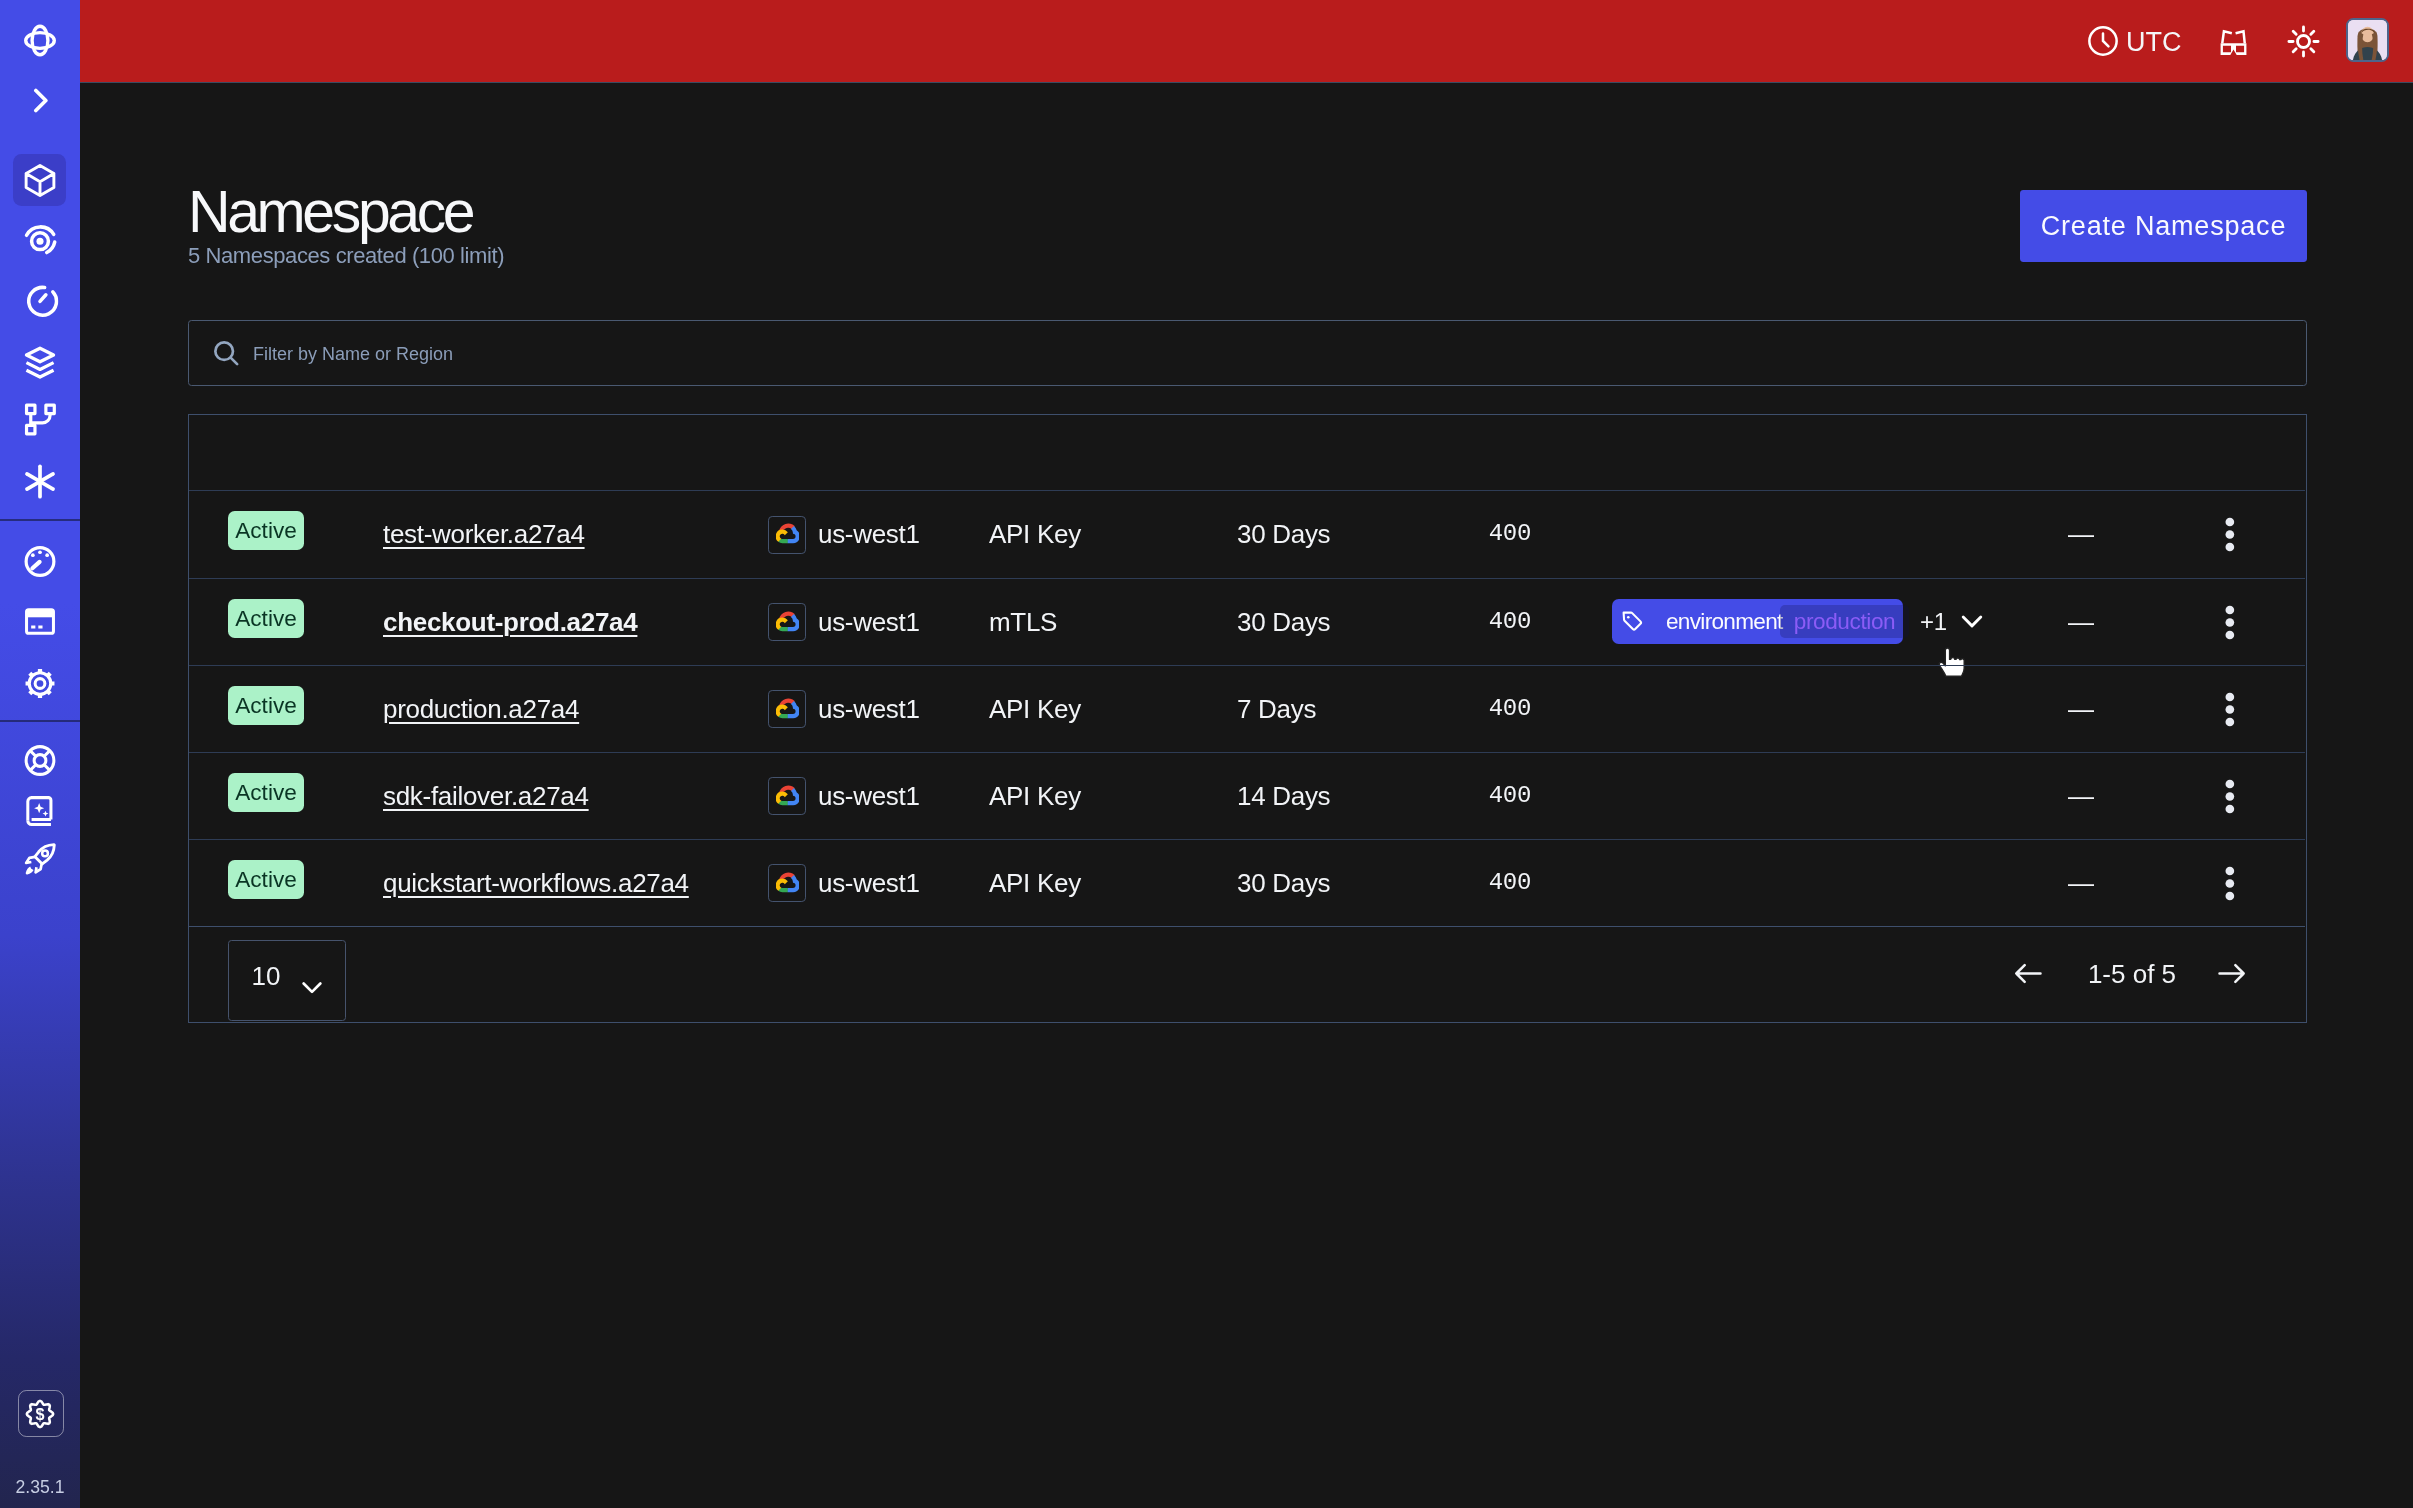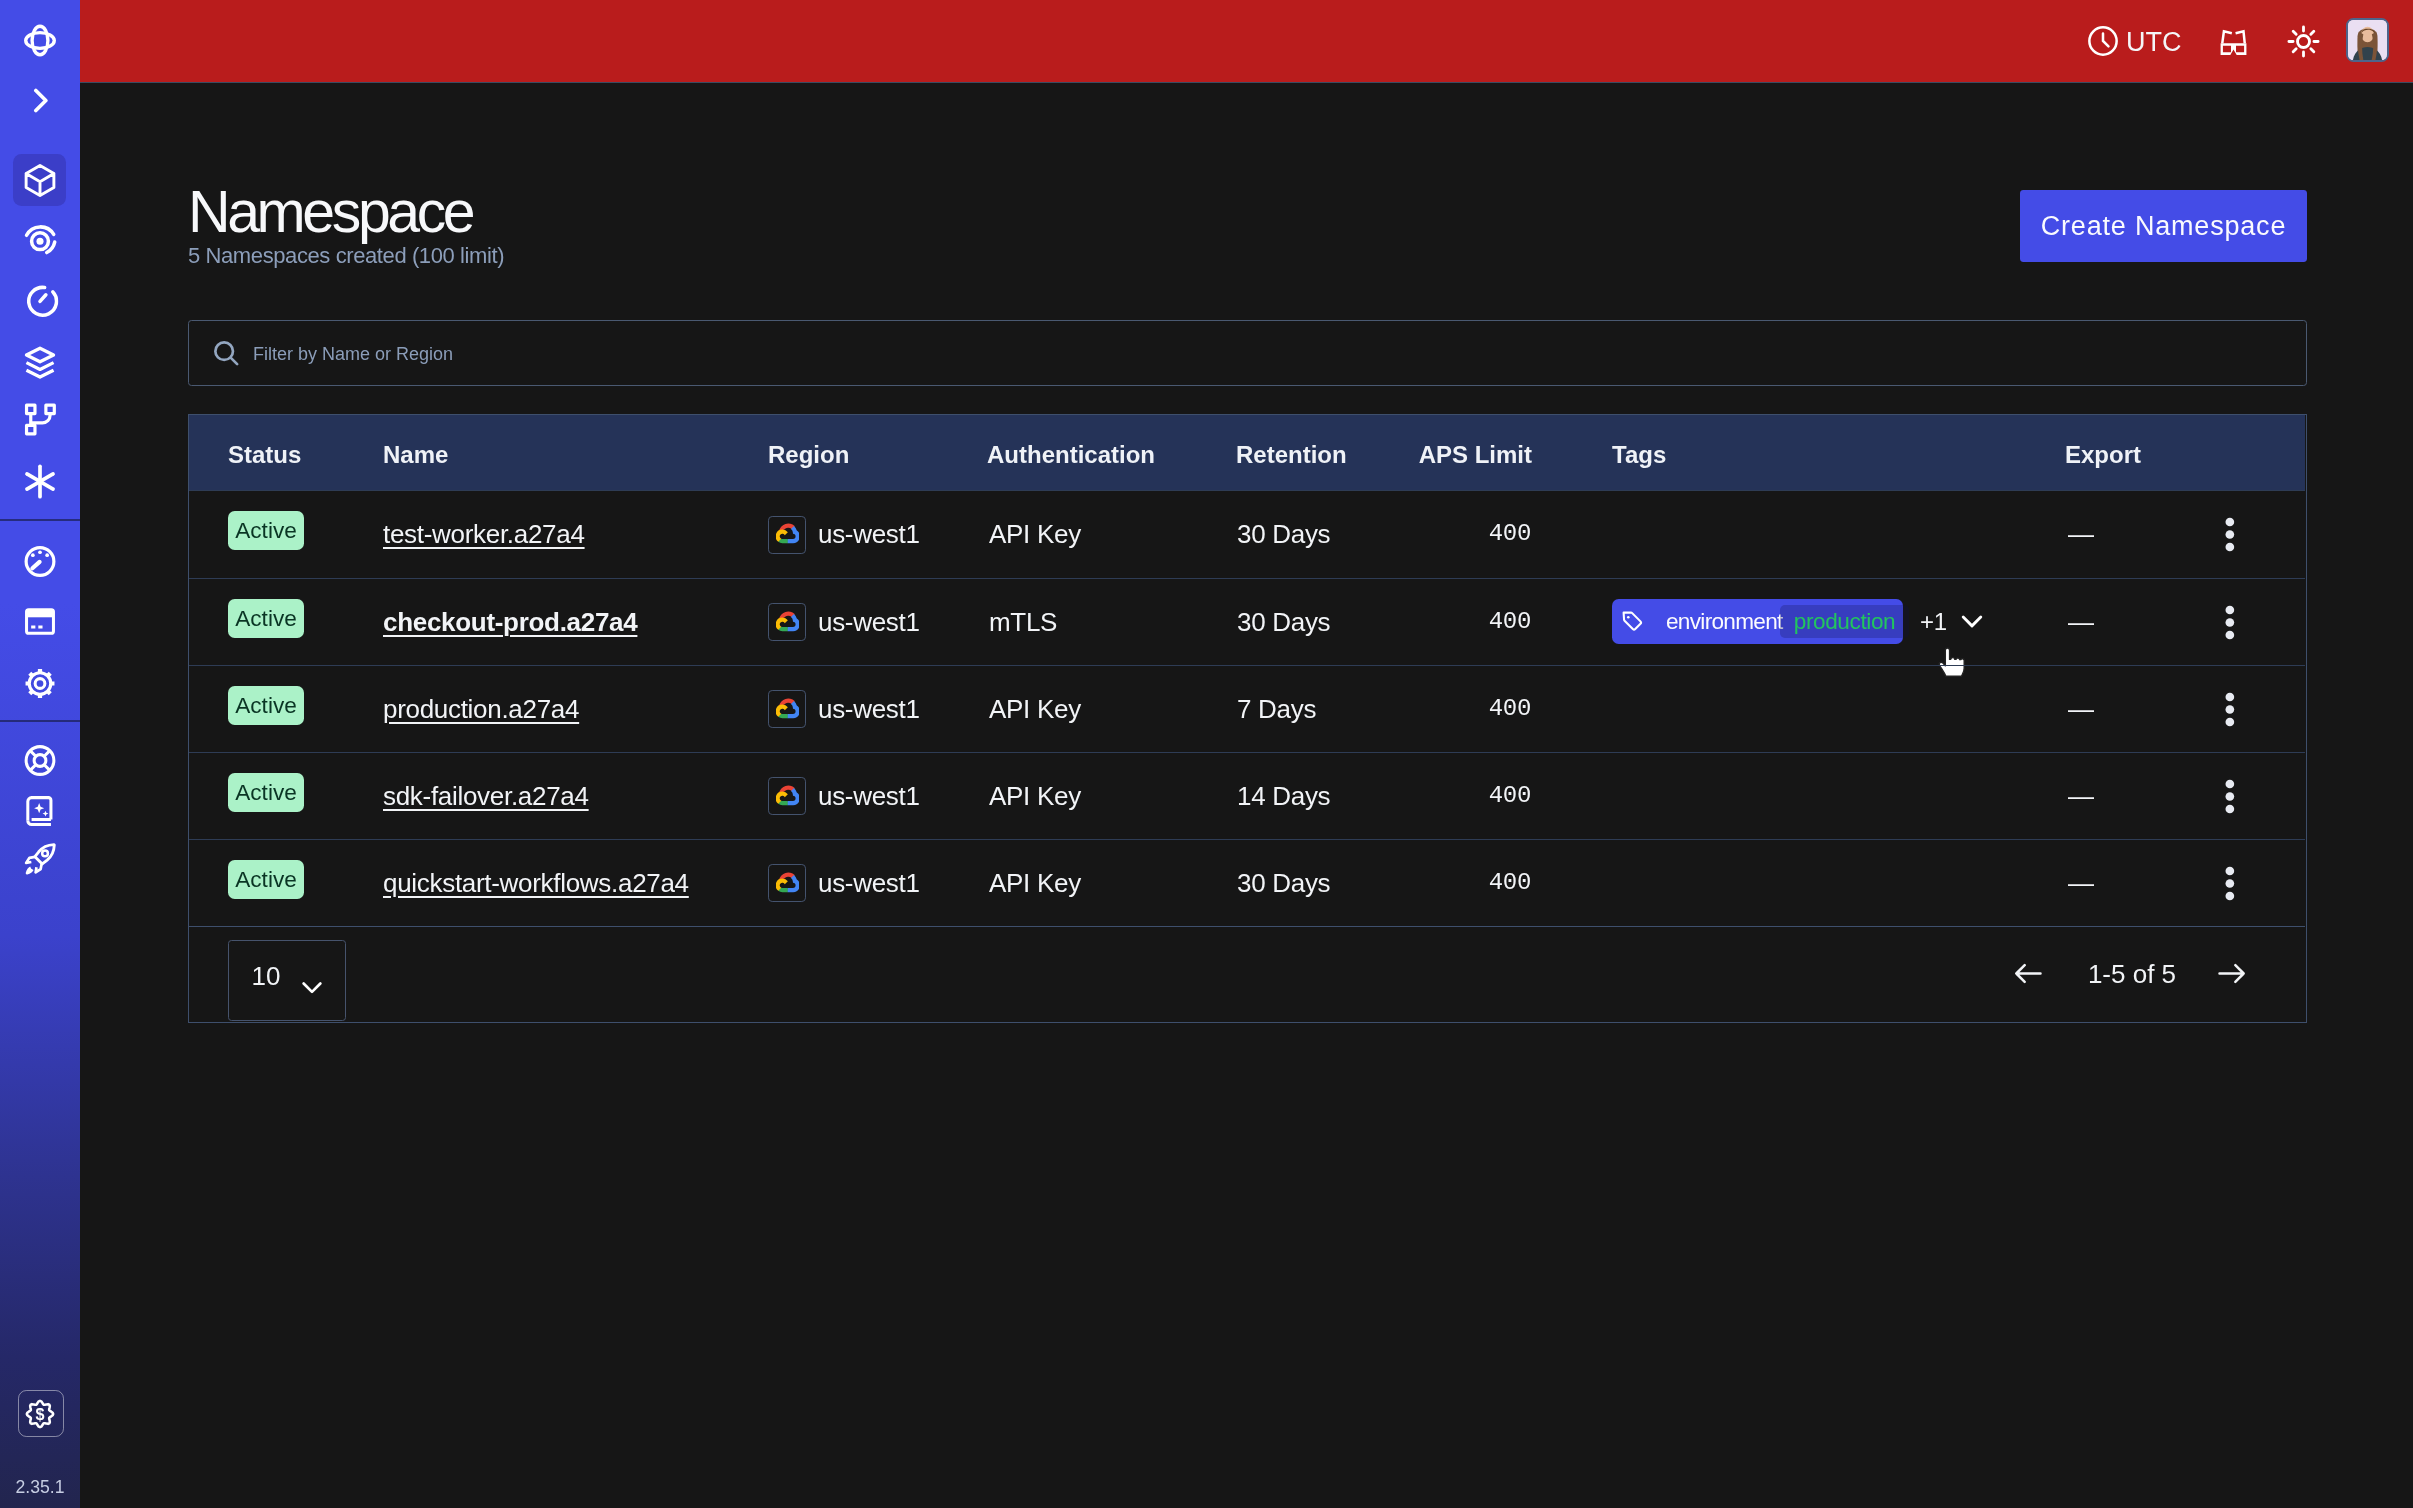--- a/index.html
+++ b/index.html
@@ -164,30 +164,20 @@
 <div class="abs" style="left:188px;top:320px;width:2119px;height:66px;border:1.7px solid #4A5971;border-radius:3.4px;">
   <svg class="abs" style="left:22.6px;top:18.4px" width="28.5" height="28.5" viewBox="0 0 34 34" fill="none" stroke="#93A6C0" stroke-width="3.2" stroke-linecap="round">
     <circle cx="14.5" cy="14.5" r="10.5"></circle>
     <path d="M22.5 22.5 L30 30"></path>
   </svg>
   <div class="abs" style="left:64px;top:19px;color:#8B9DB9;font-size:18px;line-height:28.5px;">Filter by Name or Region</div>
 </div>
 
 <div class="abs" style="left:188px;top:414px;width:2119px;height:609px;border:1.7px solid #3E4F6C;">
 
-  <div class="abs" style="left:0;top:0;width:2116px;height:75px;background:#253358;color:#EFF2F7;font-size:24px;font-weight:700;">
-    <div class="abs" style="left:39px;top:26px;">Status</div>
-    <div class="abs" style="left:194px;top:26px;">Name</div>
-    <div class="abs" style="left:579px;top:26px;">Region</div>
-    <div class="abs" style="left:798px;top:26px;">Authentication</div>
-    <div class="abs" style="left:1047px;top:26px;">Retention</div>
-    <div class="abs" style="left:1190px;top:26px;width:153px;text-align:right;white-space:nowrap;">APS Limit</div>
-    <div class="abs" style="left:1423px;top:26px;">Tags</div>
-    <div class="abs" style="left:1876px;top:26px;">Export</div>
-  </div>
 
   <div class="abs" style="left:0;top:75px;width:2116px;height:87px;border-top:1.7px solid #2E3C55;"></div>
   <div class="abs" style="left:39px;top:96px;width:76px;height:39px;background:#ABF2C8;border-radius:6.7px;color:#0A3524;font-size:22.6px;display:flex;align-items:center;justify-content:center;">Active</div>
   <div class="cell" style="left:194px;top:106px;text-decoration:underline;text-underline-offset:4.2px;text-decoration-thickness:2.1px;">test-worker.a27a4</div>
   <div class="abs" style="left:579px;top:101px;width:38px;height:38px;border:1.7px solid #44536E;border-radius:4.2px;"></div>
   <svg class="abs" style="left:587px;top:106px" width="22.6" height="22.6" viewBox="0 0 24 24">
       <path fill="#EA4335" d="M16.64 8.44h.79l2.24-2.24.11-.95A10.18 10.18 0 0 0 3.23 10.2a1.22 1.22 0 0 1 .79-.05l4.48-.74s.23-.38.35-.36a5.65 5.65 0 0 1 7.73-.59z"></path>
       <path fill="#4285F4" d="M22.1 10.2a10.09 10.09 0 0 0-3.04-4.9l-3.14 3.14a5.65 5.65 0 0 1 2.07 4.48v.56a2.8 2.8 0 0 1 0 5.6h-5.6l-.56.57v3.36l.56.56h5.6a7.28 7.28 0 0 0 4.11-13.37z"></path>
       <path fill="#34A853" d="M6.79 23.57h5.6v-4.48h-5.6a2.78 2.78 0 0 1-1.16-.25l-.79.24-2.26 2.24-.2.79a7.24 7.24 0 0 0 4.41 1.46z"></path>
       <path fill="#FBBC05" d="M6.79 9a7.28 7.28 0 0 0-4.4 13.06l3.25-3.25a2.8 2.8 0 1 1 3.7-3.7l3.25-3.25A7.27 7.27 0 0 0 6.79 9z"></path>
@@ -223,21 +213,21 @@
       <circle cx="7" cy="22" r="5.2"></circle>
       <circle cx="7" cy="37" r="5.2"></circle>
     </svg>
 
   <div class="abs" style="left:1423px;top:184px;width:291px;height:45px;background:#444CE7;border-radius:6.7px;"></div>
   <svg class="abs" style="left:1432px;top:195px" width="22.6" height="22.6" viewBox="0 0 26 26" fill="none" stroke="#fff" stroke-width="2.4" stroke-linejoin="round">
       <path d="M3 3 h8.5 a2 2 0 0 1 1.4 .6 l9.5 9.5 a2 2 0 0 1 0 2.8 l-6 6 a2 2 0 0 1 -2.8 0 L4.1 12.4 a2 2 0 0 1 -.6-1.4 z"></path>
       <circle cx="8.4" cy="8.4" r="1.5" fill="#fff" stroke="none"></circle>
     </svg>
   <div class="abs" style="left:1477px;top:194px;color:#FBFBFE;font-size:22.6px;line-height:25px;letter-spacing:-0.7px;">environment</div>
-  <div class="abs" style="left:1591px;top:190px;width:129px;height:33px;background:rgba(15,15,70,0.25);border-radius:5px;color:#22c55e;font-size:22.6px;letter-spacing:-0.4px;display:flex;align-items:center;justify-content:center;">production</div>
+  <div class="abs" style="left:1591px;top:190px;width:129px;height:33px;background:rgba(15,15,70,0.25);border-radius:5px;color:#8b5cf6;font-size:22.6px;letter-spacing:-0.4px;display:flex;align-items:center;justify-content:center;">production</div>
   <div class="cell" style="font-size:24px;left:1731px;top:194px;">+1</div>
   <svg class="abs" style="left:1772px;top:200px" width="22" height="13.4" viewBox="0 0 26 16" fill="none" stroke="#fff" stroke-width="3.4" stroke-linecap="round" stroke-linejoin="round">
       <path d="M2.5 2.5 L13 13 L23.5 2.5"></path>
     </svg>
 
   <svg class="abs" style="left:1748px;top:230px" width="28.5" height="34" viewBox="0 0 24 28">
     <path d="M7.5 26 C6 22.5 3.2 18.8 2 16.5 c-.9-1.8 1.6-3.2 3-1.6 l2 2.3 V4.2 c0-2.6 3.6-2.6 3.6 0 v7.6 l1-.1 c.2-1.9 3.3-1.8 3.4 .1 l1-.1 c.3-1.6 3-1.4 3.1 .3 l.9 0 c.5-1.3 2.9-1 2.9 .8 v6.4 c0 3-1.3 4.6-2.3 6.8z" fill="#fff" stroke="#222" stroke-width="1.2" stroke-linejoin="round"></path>
   </svg>
 
   <div class="abs" style="left:0;top:250px;width:2116px;height:87px;border-top:1.7px solid #2E3C55;"></div>

